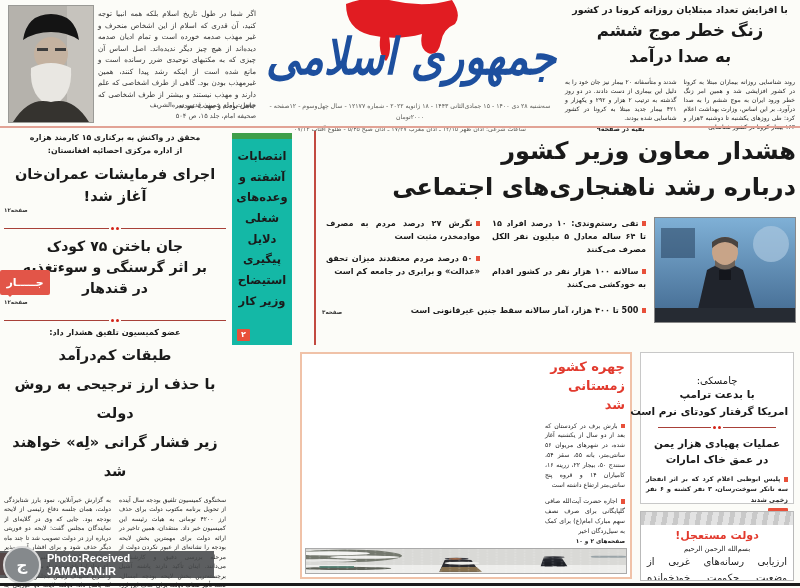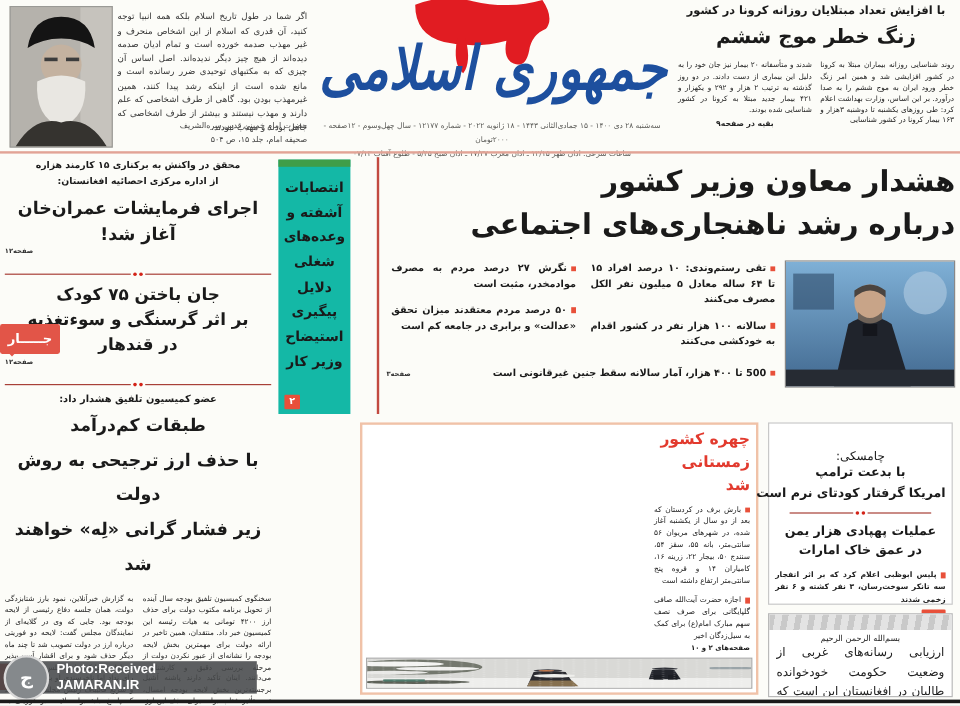--- a/index.html
+++ b/index.html
@@ -123,20 +123,21 @@
 
   <div class="dateline">
     <div>سه‌شنبه ۲۸ دی ۱۴۰۰ - ۱۵ جمادی‌الثانی ۱۴۴۳ - ۱۸ ژانویه ۲۰۲۲ - شماره ۱۲۱۷۷ - سال چهل‌وسوم - ۱۲صفحه - ۲۰۰۰تومان</div>
     <div>ساعات شرعی: اذان ظهر ۱۲/۱۵ ـ اذان مغرب ۱۷/۳۷ ـ اذان صبح ۵/۴۵ - طلوع آفتاب ۰۷/۱۳</div>
   </div>
 
   <div class="lead">
     <div class="lead-kicker">با افزایش تعداد مبتلایان روزانه کرونا در کشور</div>
     <div class="lead-title">
       <div>زنگ خطر موج ششم</div>
+      <div>به صدا درآمد</div>
     </div>
     <div class="lead-body">
       <div>روند شناسایی روزانه بیماران مبتلا به کرونا در کشور افزایشی شد و همین امر زنگ خطر ورود ایران به موج ششم را به صدا درآورد. بر این اساس، وزارت بهداشت اعلام کرد: طی روزهای یکشنبه تا دوشنبه ۳هزار و ۱۶۳ بیمار کرونا در کشور شناسایی</div>
       <div>
         <span>شدند و متأسفانه ۲۰ بیمار نیز جان خود را به دلیل این بیماری از دست دادند. در دو روز گذشته به ترتیب ۲ هزار و ۲۹۲ و یکهزار و ۴۲۱ بیمار جدید مبتلا به کرونا در کشور شناسایی شده بودند.</span>
         <div class="lead-more">بقیه در صفحه۹</div>
       </div>
     </div>
   </div>
 
@@ -287,20 +288,21 @@
       <span class="line"></span>
     </div>
     <div class="c-line">عملیات پهپادی هزار یمن</div>
     <div class="c-line">در عمق خاک امارات</div>
     <div class="c-note"><span class="sq"></span><span>پلیس ابوظبی اعلام کرد که بر اثر انفجار سه تانکر سوخت‌رسان، ۳ نفر کشته و ۶ نفر زخمی شدند</span></div>
     <span class="badge">۱۲</span>
   </div>
 
   <div id="editorial">
     <div class="e-pattern"></div>
+    <div class="e-title">دولت مستعجل!</div>
     <div class="e-line1">بسم‌الله الرحمن الرحیم</div>
     <div class="e-body">ارزیابی رسانه‌های غربی از وضعیت حکومت خودخوانده طالبان در افغانستان این است که این</div>
   </div>
 
   <div id="edge-tag"></div>
   <div id="watermark">
     <div class="wm-circle">ج</div>
     <div class="wm-text">
       <div>Photo:Received</div>
       <div>JAMARAN.IR</div>

